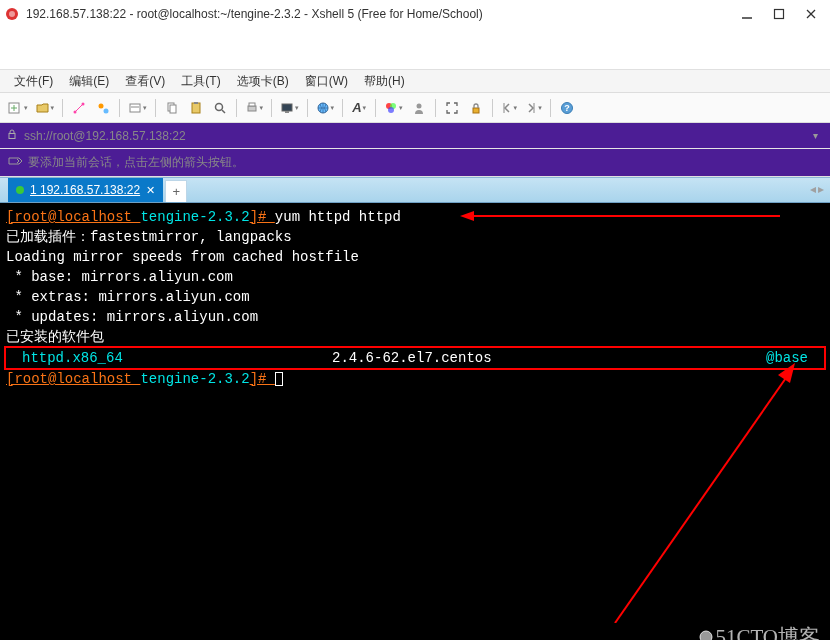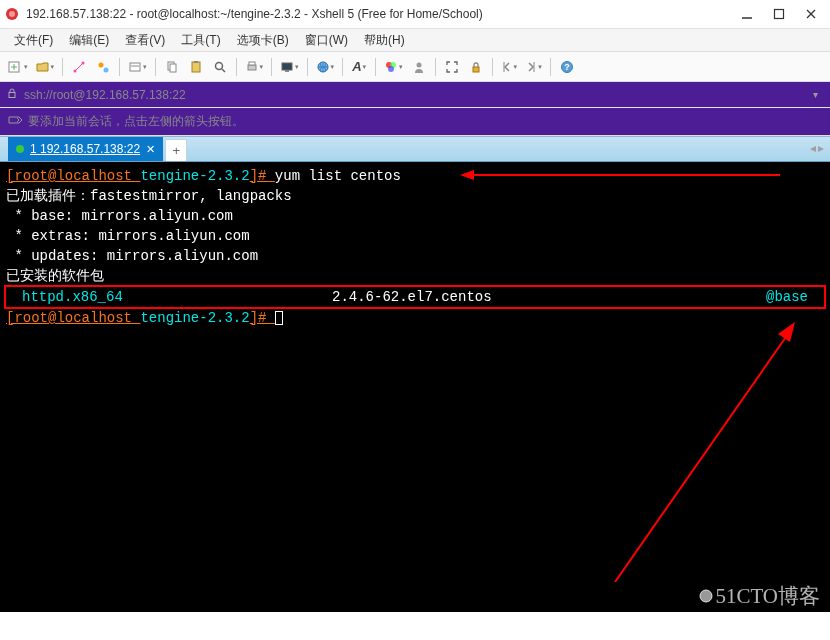--- a/index.html
+++ b/index.html
@@ -4,21 +4,21 @@
   <style>
     * { margin: 0; padding: 0; box-sizing: border-box; }
     body { font-family: "Microsoft YaHei", Tahoma, sans-serif; font-size: 12px; background: #fff; width: 830px; height: 640px; overflow: hidden; position: relative; }
 
     .titlebar { display: flex; align-items: center; height: 28px; padding: 0 4px; background: #fff; }
     .titlebar .icon { width: 16px; height: 16px; margin-right: 6px; }
     .titlebar .title { flex: 1; color: #333; font-size: 12px; }
     .titlebar .winbtns { display: flex; gap: 18px; padding-right: 8px; }
     .titlebar .winbtn { width: 14px; height: 14px; color: #555; cursor: pointer; display:flex; align-items:center; justify-content:center; }
 
-    .menubar { display: flex; align-items: center; height: 24px; padding: 2px 6px; background: #f5f5f5; border-top: 1px solid #e0e0e0; border-bottom: 1px solid #ddd; }
+    .menubar { display: flex; align-items: center; height: 24px; padding: 2px 6px; background: #f5f5f5; border-top: 1px solid #e0e0e0; border-bottom: 1px solid #ddd; margin-top: 41px; }
     .menu-item { padding: 2px 8px; color: #333; cursor: pointer; }
 
     .toolbar { display: flex; align-items: center; height: 30px; padding: 3px 4px; background: #fafafa; border-bottom: 1px solid #ddd; gap: 2px; }
     .tool-btn { min-width: 22px; height: 22px; display: flex; align-items: center; justify-content: center; cursor: pointer; color: #444; border: 1px solid transparent; padding: 0 2px; }
     .tool-sep { width: 1px; height: 18px; background: #ccc; margin: 0 3px; }
     .dd-arrow { font-size: 7px; color: #777; margin-left: 1px; }
 
     .addressbar { display: flex; align-items: center; height: 26px; padding: 3px 6px; background: #4c1d95; border-bottom: 1px solid #e5e5e5; gap: 6px; }
     .address-text { color: #888; font-size: 12px; }
     .addr-dd { margin-left: auto; color: #999; font-size: 10px; padding-right: 6px; }
@@ -249,22 +249,23 @@
     <span class="tab-close">✕</span>
   </div>
   <div class="tab-add">+</div>
   <div class="tab-nav">
     <span>◂</span>
     <span>▸</span>
   </div>
 </div>
 
 <div class="terminal">
-  <div class="term-line"><span class="bracket">[root@localhost </span><span class="cyan">tengine-2.3.2</span><span class="bracket">]# </span><span class="cmd-text">yum list centos</span></div>
+  <div class="term-line"><span class="bracket">[root@localhost </span><span class="cyan">tengine-2.3.2</span><span class="bracket">]# </span><span class="cmd-text">yum httpd httpd</span></div>
   <div class="term-line">已加载插件：fastestmirror, langpacks</div>
+  <div class="term-line">Loading mirror speeds from cached hostfile</div>
   <div class="term-line"> * base: mirrors.aliyun.com</div>
   <div class="term-line"> * extras: mirrors.aliyun.com</div>
   <div class="term-line"> * updates: mirrors.aliyun.com</div>
   <div class="term-line">已安装的软件包</div>
   <div class="highlight-box">
     <div class="term-line" style="display:flex;"><span class="cyan" style="width:310px;">httpd.x86_64</span><span style="flex:1;">2.4.6-62.el7.centos</span><span class="cyan">@base</span></div>
   </div>
   <div class="term-line"><span class="bracket">[root@localhost </span><span class="cyan">tengine-2.3.2</span><span class="bracket">]# </span><span class="cursor-block"></span></div>
 
   <svg class="arrow" style="left:460px; top:6px;" width="320" height="14" viewBox="0 0 320 14">

